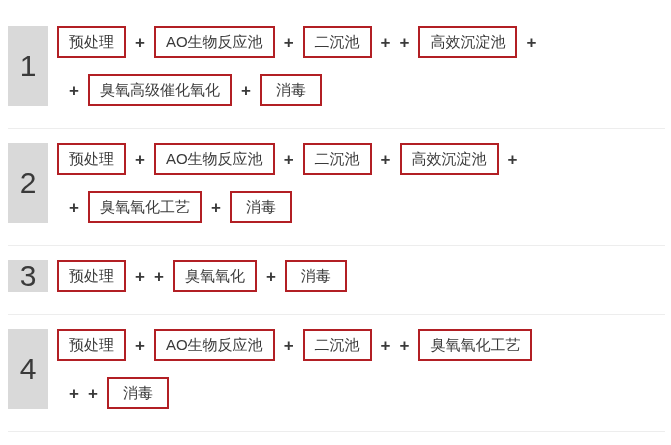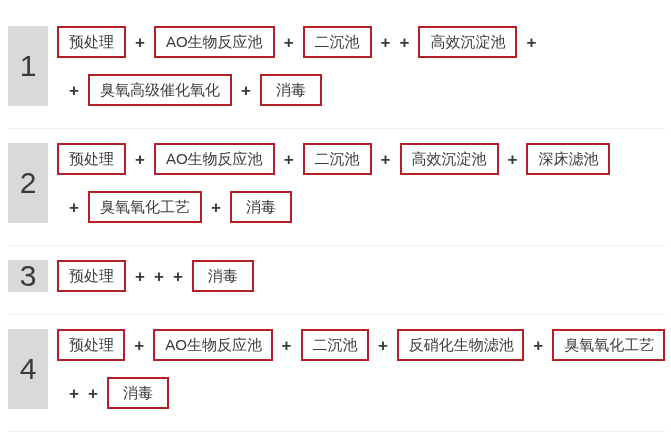--- a/index.html
+++ b/index.html
@@ -104,53 +104,52 @@
         <div class="row-content">
           <div class="line">
             <span class="box">预处理</span>
             <span class="plus">+</span>
             <span class="box">AO生物反应池</span>
             <span class="plus">+</span>
             <span class="box">二沉池</span>
             <span class="plus">+</span>
             <span class="box">高效沉淀池</span>
             <span class="plus">+</span>
-            <span class="box">深床滤池</span>
           </div>
           <div class="line cont">
             <span class="plus">+</span>
             <span class="box">臭氧氧化工艺</span>
             <span class="plus">+</span>
             <span class="box">消毒</span>
           </div>
         </div>
       </div>
       <div class="row">
         <div class="row-number">3</div>
         <div class="row-content">
           <div class="line">
             <span class="box">预处理</span>
             <span class="plus">+</span>
             <span class="plus">+</span>
+            <span class="box">臭氧氧化</span>
             <span class="plus">+</span>
             <span class="box">消毒</span>
           </div>
         </div>
       </div>
       <div class="row">
         <div class="row-number">4</div>
         <div class="row-content">
           <div class="line">
             <span class="box">预处理</span>
             <span class="plus">+</span>
             <span class="box">AO生物反应池</span>
             <span class="plus">+</span>
             <span class="box">二沉池</span>
             <span class="plus">+</span>
-            <span class="box">反硝化生物滤池</span>
             <span class="plus">+</span>
             <span class="box">臭氧氧化工艺</span>
           </div>
           <div class="line cont">
             <span class="plus">+</span>
             <span class="plus">+</span>
             <span class="box">消毒</span>
           </div>
         </div>
       </div>

